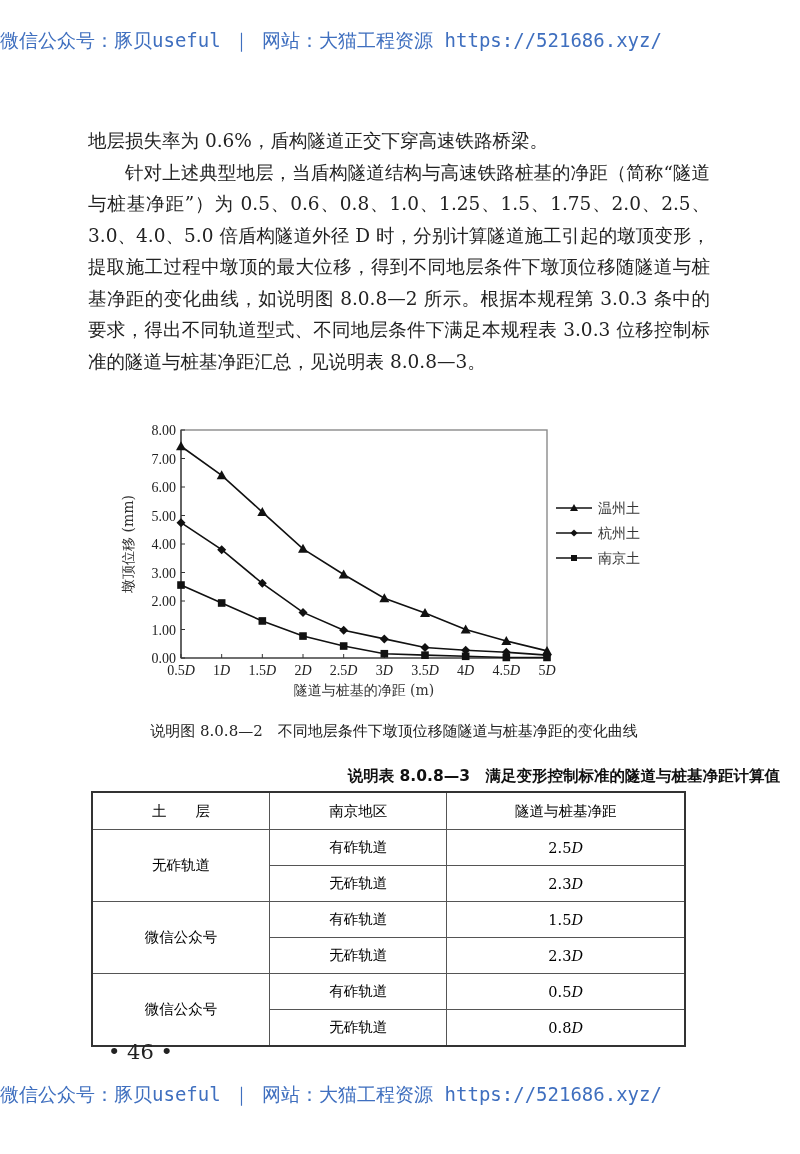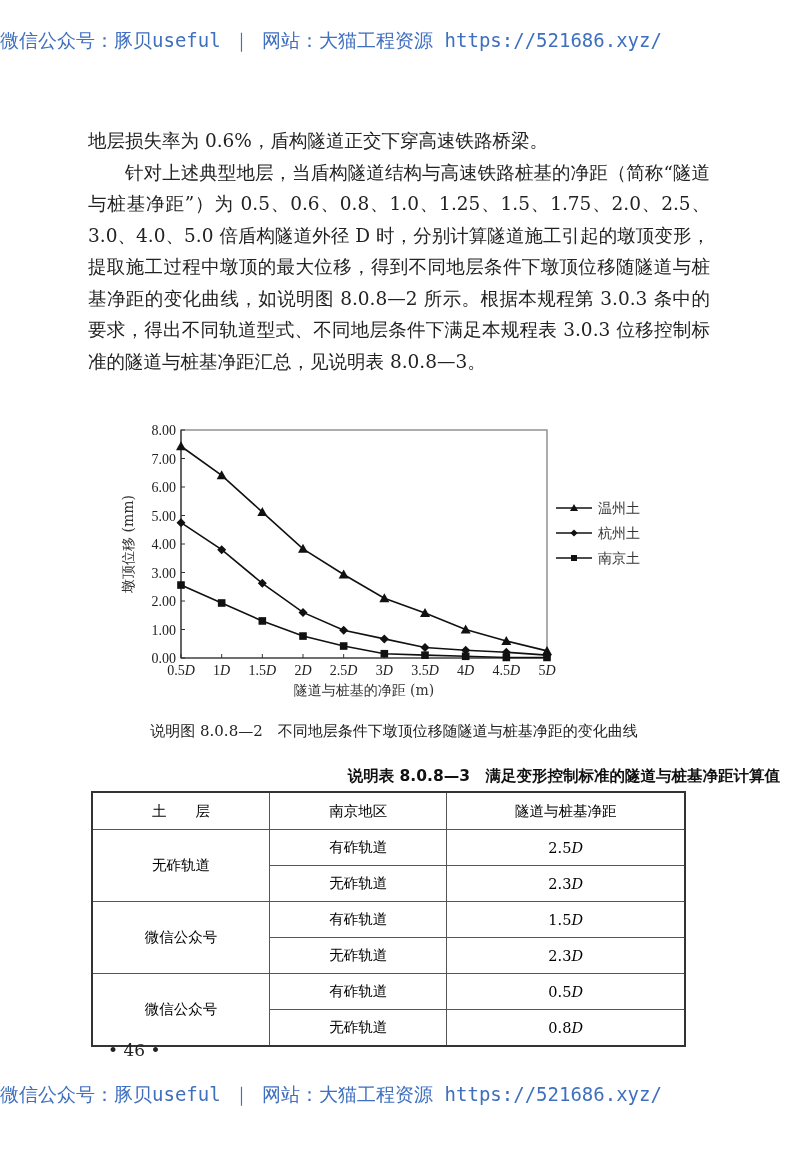--- a/index.html
+++ b/index.html
@@ -22,21 +22,21 @@
                  font-size: 15.5px; font-weight: bold; color: #111;
                  font-family: "DejaVu Sans", "Liberation Sans", sans-serif; }
   table.data-table { position: absolute; left: 91px; top: 791px; width: 595px;
                      border-collapse: collapse; border: 2px solid #333; font-size: 14.5px; }
   table.data-table th, table.data-table td { border: 1px solid #555; text-align: center;
                      height: 31px; padding: 2px; font-weight: normal; color: #000000; }
   table.data-table th { height: 32px; }
   table.data-table tr.group-start td { border-top: 1.5px solid #333; }
   .col1 { width: 177px; } .col2 { width: 178px; } .col3 { width: 240px; }
   .val em { font-style: italic; }
-  .page-num { position: absolute; left: 108px; top: 1040px; font-size: 17px; color: #222; }
+  .page-num { position: absolute; left: 108px; top: 1040px; font-size: 21px; color: #222; }
 </style>
 </head>
 <body>
 
 <div class="watermark top">微信公众号：豚贝useful ｜ 网站：大猫工程资源 https://521686.xyz/</div>
 
 <div class="body-text">
   <p>地层损失率为 0.6%，盾构隧道正交下穿高速铁路桥梁。</p>
   <p class="indent">针对上述典型地层，当盾构隧道结构与高速铁路桩基的净距（简称“隧道与桩基净距”）为 0.5、0.6、0.8、1.0、1.25、1.5、1.75、2.0、2.5、3.0、4.0、5.0 倍盾构隧道外径 D 时，分别计算隧道施工引起的墩顶变形，提取施工过程中墩顶的最大位移，得到不同地层条件下墩顶位移随隧道与桩基净距的变化曲线，如说明图 8.0.8—2 所示。根据本规程第 3.0.3 条中的要求，得出不同轨道型式、不同地层条件下满足本规程表 3.0.3 位移控制标准的隧道与桩基净距汇总，见说明表 8.0.8—3。</p>
 </div>

